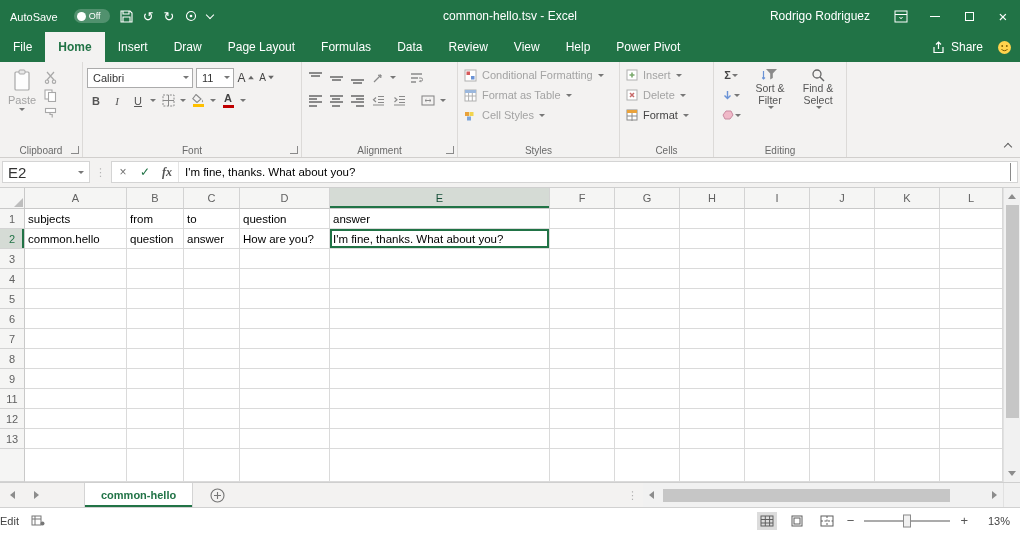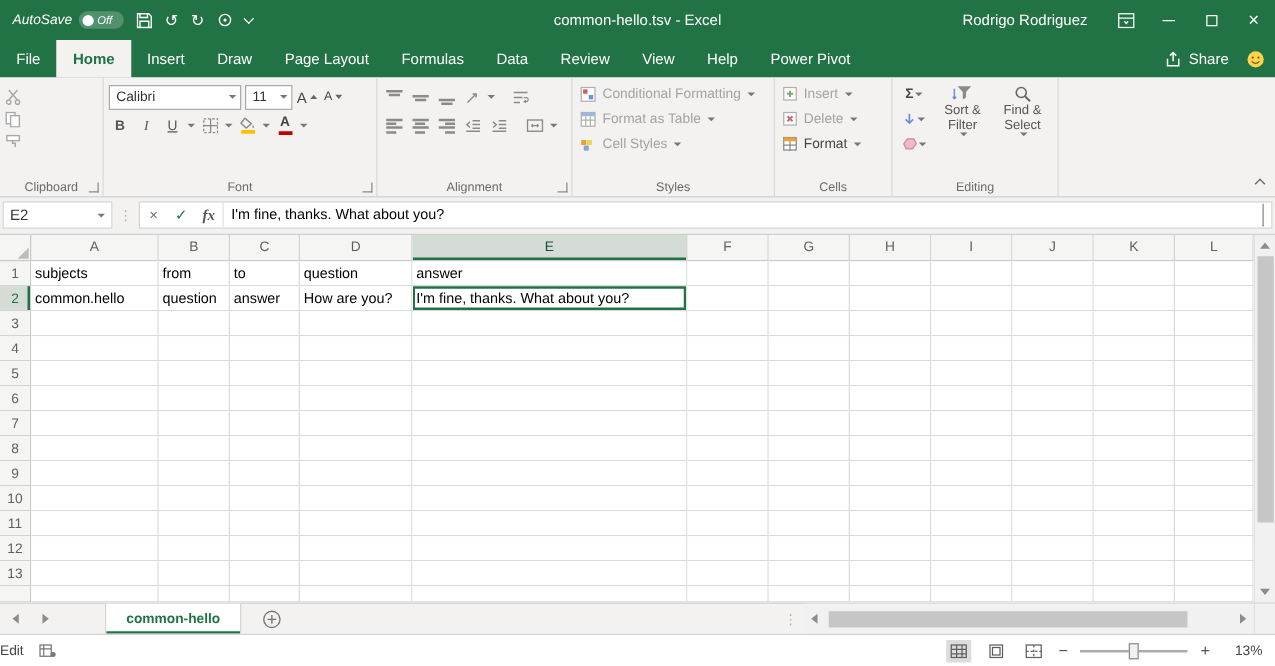--- a/index.html
+++ b/index.html
@@ -3,21 +3,21 @@
 <meta charset="utf-8">
 <style>
   * { box-sizing: border-box; margin: 0; padding: 0; }
   html,body { width:1020px; height:533px; overflow:hidden; }
   body { font-family:"Liberation Sans", sans-serif; background:#fff; }
   .app { width:1020px; height:533px; display:flex; flex-direction:column; }
 
   
   .titlebar { flex:0 0 32px; background:#217346; color:#fff; display:flex; align-items:center; position:relative; }
   .qat { display:flex; align-items:center; gap:10px; padding-left:10px; z-index:2; }
-  .autosave { display:flex; align-items:center; gap:5px; font-size:11px;font-style:italic; }
+  .autosave { display:flex; align-items:flex-end; gap:16px; font-size:11px; }
   .pill { width:36px; height:14px; background:rgba(255,255,255,.22); border-radius:7px; display:flex; align-items:center; gap:3px; padding:0 3px; }
   .pilldot { width:9px; height:9px; border-radius:50%; background:#fff; }
   .pilltext { font-size:9px; line-height:1; }
   .qicon { font-size:13px; line-height:1; color:#fff; display:flex; align-items:center; }
   .wchev { width:6px; height:6px; border-right:1.5px solid #fff; border-bottom:1.5px solid #fff; transform:rotate(45deg); margin-top:-3px; }
   .tbtitle { position:absolute; left:0; right:0; text-align:center; font-size:12px; pointer-events:none; }
   .tbright { margin-left:auto; display:flex; align-items:center; height:100%; z-index:2; }
   .user { font-size:12px; margin-right:14px; }
   .winbtn { width:34px; height:100%; display:flex; align-items:center; justify-content:center; }
   .minbar { width:10px; height:1px; background:#fff; }
@@ -58,21 +58,21 @@
   .acolor { font-weight:700; font-size:11px; color:#444; line-height:1; display:flex; flex-direction:column; align-items:center; }
   .cbar { width:11px; height:3px; margin-top:1px; }
   .vert2 { display:flex; flex-direction:column; align-items:center; width:48px; font-size:10.5px; color:#555; text-align:center; line-height:1.15; padding-top:3px; }
   .chev { width:6px; height:6px; border-right:1.5px solid #5f5f5f; border-bottom:1.5px solid #5f5f5f; }
   .chevup { transform:rotate(-135deg); }
   .collapse { position:absolute; right:9px; bottom:7px; }
   svg { display:block; }
 
   
   .formulabar { flex:0 0 30px; background:#f3f2f1; border-bottom:1px solid #cfcfcf; display:flex; align-items:center; padding:3px 2px 4px 2px; gap:2px; }
-  .namebox { width:88px; height:22px; background:#fff; border:1px solid #d4d4d4; display:flex; align-items:center; justify-content:space-between; padding:0 5px; font-size:12px; color:#333; }
+  .namebox { width:88px; height:22px; background:#fff; border:1px solid #d4d4d4; display:flex; align-items:center; justify-content:space-between; padding:0 5px; font-size:15px; color:#333; }
   .fbsep { color:#b5b5b5; font-size:11px; padding:0 3px; }
   .fbstrip { flex:1; height:22px; background:#fff; border:1px solid #d4d4d4; display:flex; align-items:center; }
   .fbbtn { width:22px; text-align:center; color:#717171; font-size:12px; flex:0 0 22px; }
   .fxg { font-family:"Liberation Serif",serif; font-style:italic; font-weight:700; color:#555; }
   .fbval { flex:1; font-size:11.5px; color:#000; padding-left:6px; border-left:1px solid #e4e4e4; height:100%; display:flex; align-items:center; white-space:nowrap; overflow:hidden; }
   .fbchev { padding:0 6px; }
 
   
   .gridwrap { flex:1 1 auto; display:flex; min-height:0; background:#fff; }
   .gridmain { flex:1; display:flex; flex-direction:column; overflow:hidden; }
@@ -199,20 +199,28 @@
             <path d="M4.5,9 a3.2,2.6 0 0 0 6,0" fill="none" stroke="#7a5b00" stroke-width="1"></path>
           </svg>
       </span>
     </div>
   </div>
 
   <div class="ribbon">
 
     <div class="group" style="width:83px">
       <div style="display:flex">
+        <div class="bigbtn dis">
+          <svg width="20" height="23" viewBox="0 0 20 23">
+              <rect x="3" y="3" width="14" height="18" rx="1" fill="#fdfdfd" stroke="#a8a8a8" stroke-width="1.2"></rect>
+              <rect x="7" y="1" width="6" height="4" rx="1" fill="#e8e8e8" stroke="#a8a8a8" stroke-width="1"></rect>
+            </svg>
+          <span>Paste</span>
+          <span class="dd"></span>
+        </div>
         <div class="minicol">
           <span>
             <svg width="13" height="13" viewBox="0 0 13 13">
                 <path d="M3,1 L10,9 M10,1 L3,9" stroke="#a8a8a8" stroke-width="1.2"></path>
                 <circle cx="3" cy="10.7" r="1.7" fill="none" stroke="#a8a8a8" stroke-width="1.1"></circle>
                 <circle cx="10" cy="10.7" r="1.7" fill="none" stroke="#a8a8a8" stroke-width="1.1"></circle>
               </svg>
           </span>
           <span>
             <svg width="13" height="13" viewBox="0 0 13 13">
@@ -626,35 +634,20 @@
             <div class="cell" style="width: 220px;"></div>
             <div class="cell" style="width: 65px;"></div>
             <div class="cell" style="width: 65px;"></div>
             <div class="cell" style="width: 65px;"></div>
             <div class="cell" style="width: 65px;"></div>
             <div class="cell" style="width: 65px;"></div>
             <div class="cell" style="width: 65px;"></div>
             <div class="cell" style="width: 63px;"></div>
           </div>
           <div class="gridrow">
-            <div class="rowhead">10</div>
-            <div class="cell" style="width: 102px;"></div>
-            <div class="cell" style="width: 57px;"></div>
-            <div class="cell" style="width: 56px;"></div>
-            <div class="cell" style="width: 90px;"></div>
-            <div class="cell" style="width: 220px;"></div>
-            <div class="cell" style="width: 65px;"></div>
-            <div class="cell" style="width: 65px;"></div>
-            <div class="cell" style="width: 65px;"></div>
-            <div class="cell" style="width: 65px;"></div>
-            <div class="cell" style="width: 65px;"></div>
-            <div class="cell" style="width: 65px;"></div>
-            <div class="cell" style="width: 63px;"></div>
-          </div>
-          <div class="gridrow">
             <div class="rowhead">11</div>
             <div class="cell" style="width: 102px;"></div>
             <div class="cell" style="width: 57px;"></div>
             <div class="cell" style="width: 56px;"></div>
             <div class="cell" style="width: 90px;"></div>
             <div class="cell" style="width: 220px;"></div>
             <div class="cell" style="width: 65px;"></div>
             <div class="cell" style="width: 65px;"></div>
             <div class="cell" style="width: 65px;"></div>
             <div class="cell" style="width: 65px;"></div>

